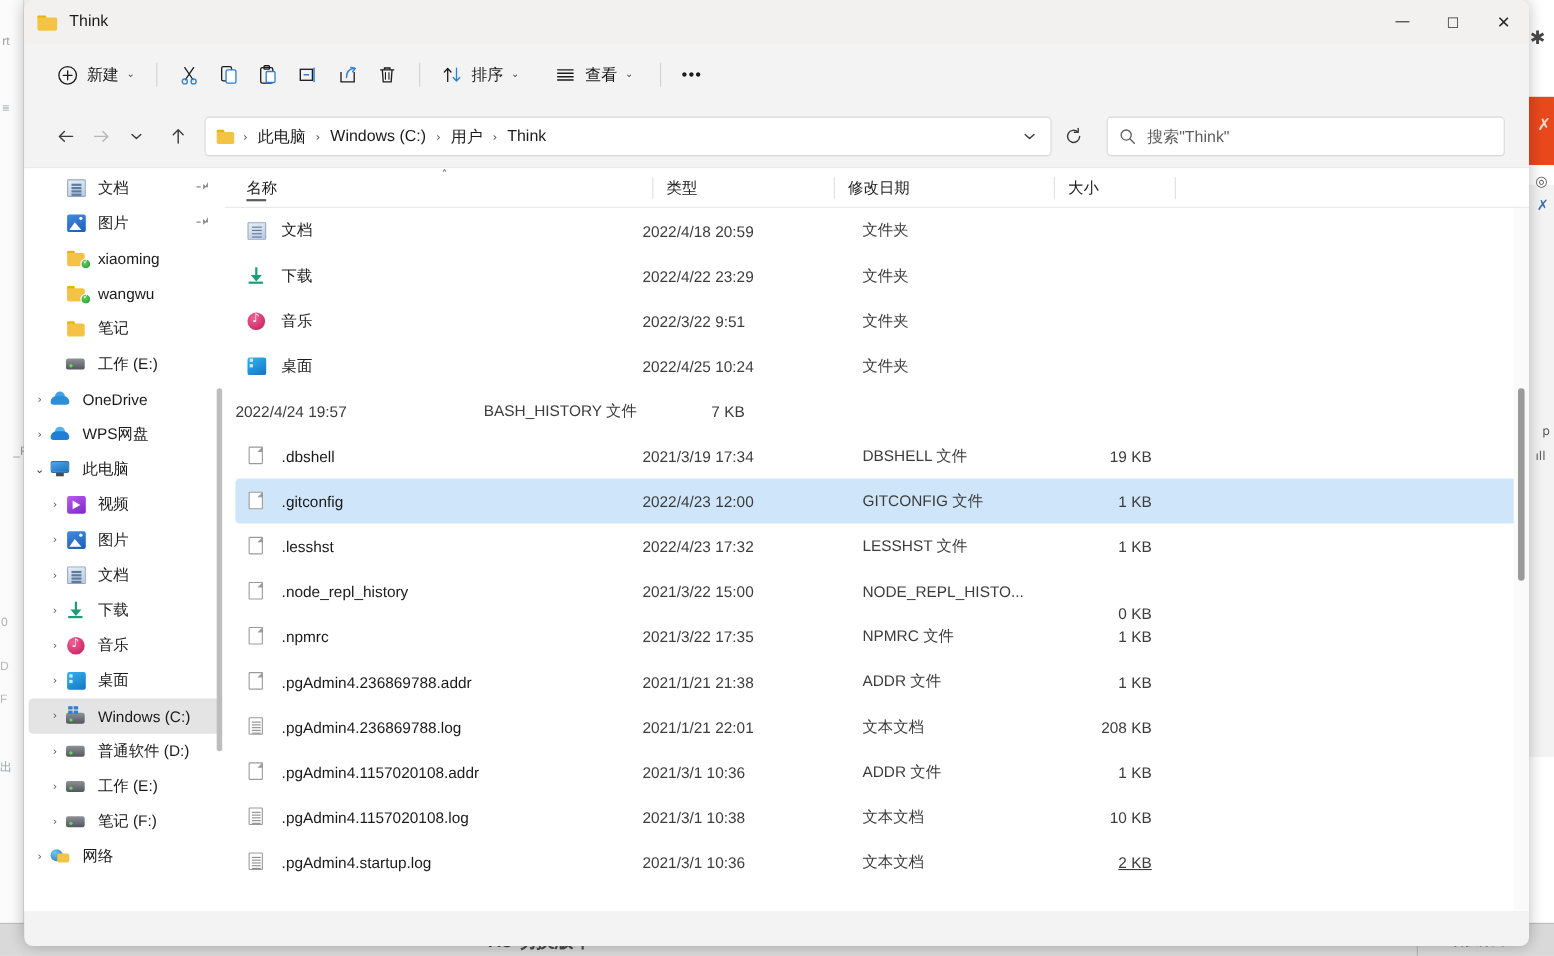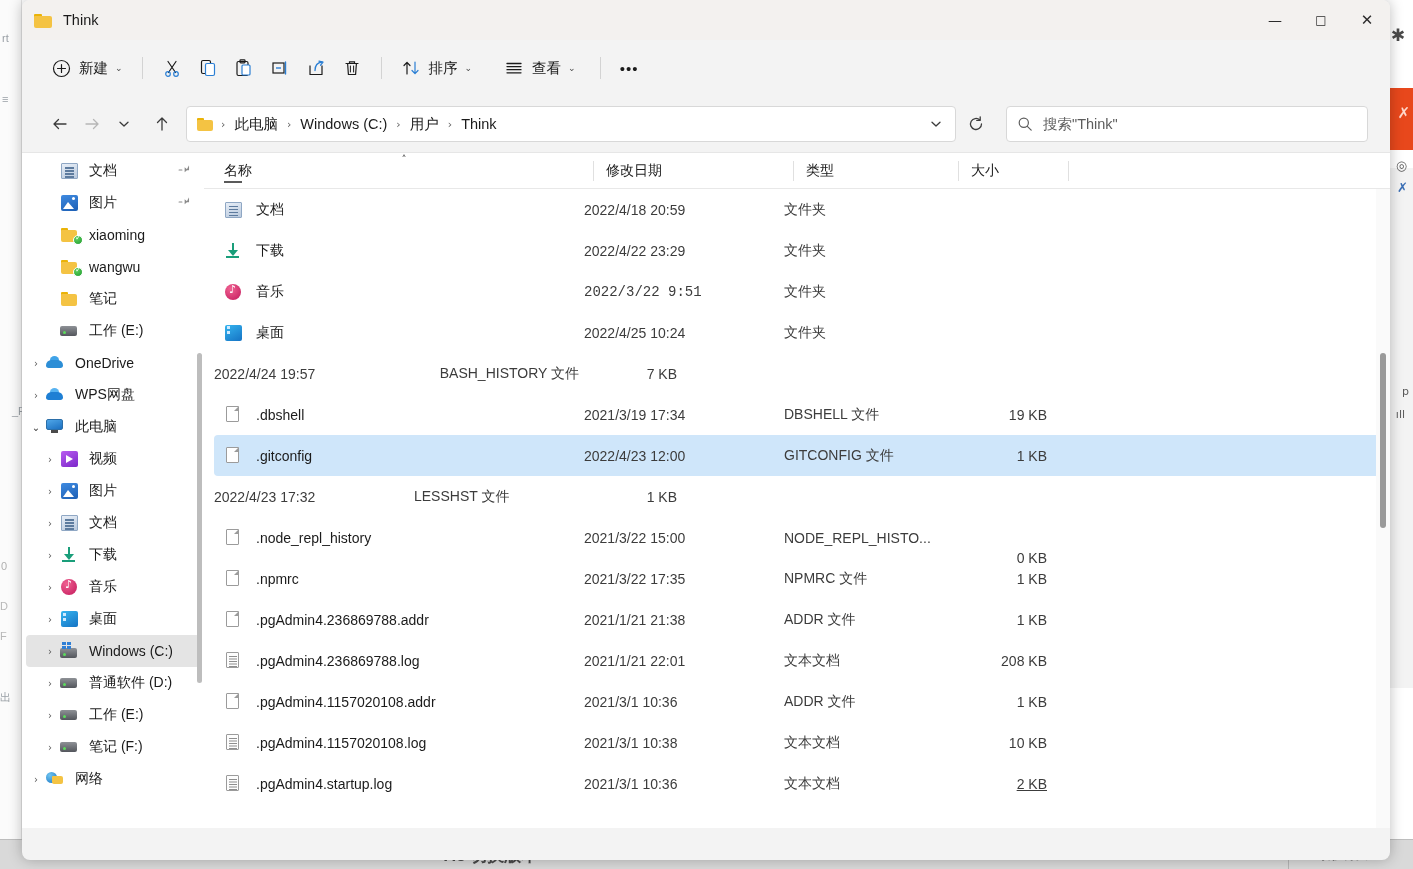--- a/index.html
+++ b/index.html
@@ -716,26 +716,26 @@
     </div>
 
     <div class="listpane">
       <div class="colhead">
         <div class="col" style="width:380px; padding-left:10px;">
           <span class="sort-asc">˄</span>
           <span>名称</span>
           <span class="sort-underline"></span>
           <span class="divider"></span>
         </div>
+        <div class="col" style="width:165px; padding-left:12px;">
+          <span>类型</span>
+          <span class="divider"></span>
+        </div>
         <div class="col" style="width:200px; padding-left:12px;">
           <span>修改日期</span>
-          <span class="divider"></span>
-        </div>
-        <div class="col" style="width:165px; padding-left:12px;">
-          <span>类型</span>
           <span class="divider"></span>
         </div>
         <div class="col" style="width:110px; padding-left:12px;">
           <span>大小</span>
           <span class="divider"></span>
         </div>
       </div>
       <div class="rows">
         <div id="file-rows-host">
             <div class="row">
@@ -761,21 +761,21 @@
               <div class="cell-type" style="width: 165px;">文件夹</div>
               <div class="cell-size" style="width: 98px;"></div>
             </div>
             <div class="row">
               <div class="cell-name" style="width: 370px;">
                 <span class="row-icon">
                   <span class="ic ic-music"></span>
                 </span>
                 <span class="row-name">音乐</span>
               </div>
-              <div class="cell-date" style="width: 200px; font-family: Liberation Mono, monospace;">2022/3/22 9:51</div>
+              <div class="cell-date" style="width: 200px;">2022/3/22 9:51</div>
               <div class="cell-type" style="width: 165px;">文件夹</div>
               <div class="cell-size" style="width: 98px;"></div>
             </div>
             <div class="row">
               <div class="cell-name" style="width: 370px;">
                 <span class="row-icon">
                   <span class="ic ic-desktop"></span>
                 </span>
                 <span class="row-name">桌面</span>
               </div>
@@ -804,20 +804,26 @@
                 <span class="row-icon">
                   <span class="ic-file"></span>
                 </span>
                 <span class="row-name">.gitconfig</span>
               </div>
               <div class="cell-date" style="width: 200px;">2022/4/23 12:00</div>
               <div class="cell-type" style="width: 165px;">GITCONFIG 文件</div>
               <div class="cell-size" style="width: 98px;">1 KB</div>
             </div>
             <div class="row">
+              <div class="cell-name" style="width: 370px;">
+                <span class="row-icon">
+                  <span class="ic-file"></span>
+                </span>
+                <span class="row-name">.lesshst</span>
+              </div>
               <div class="cell-date" style="width: 200px;">2022/4/23 17:32</div>
               <div class="cell-type" style="width: 165px;">LESSHST 文件</div>
               <div class="cell-size" style="width: 98px;">1 KB</div>
             </div>
             <div class="row">
               <div class="cell-name" style="width: 370px;">
                 <span class="row-icon">
                   <span class="ic-file"></span>
                 </span>
                 <span class="row-name">.node_repl_history</span>

